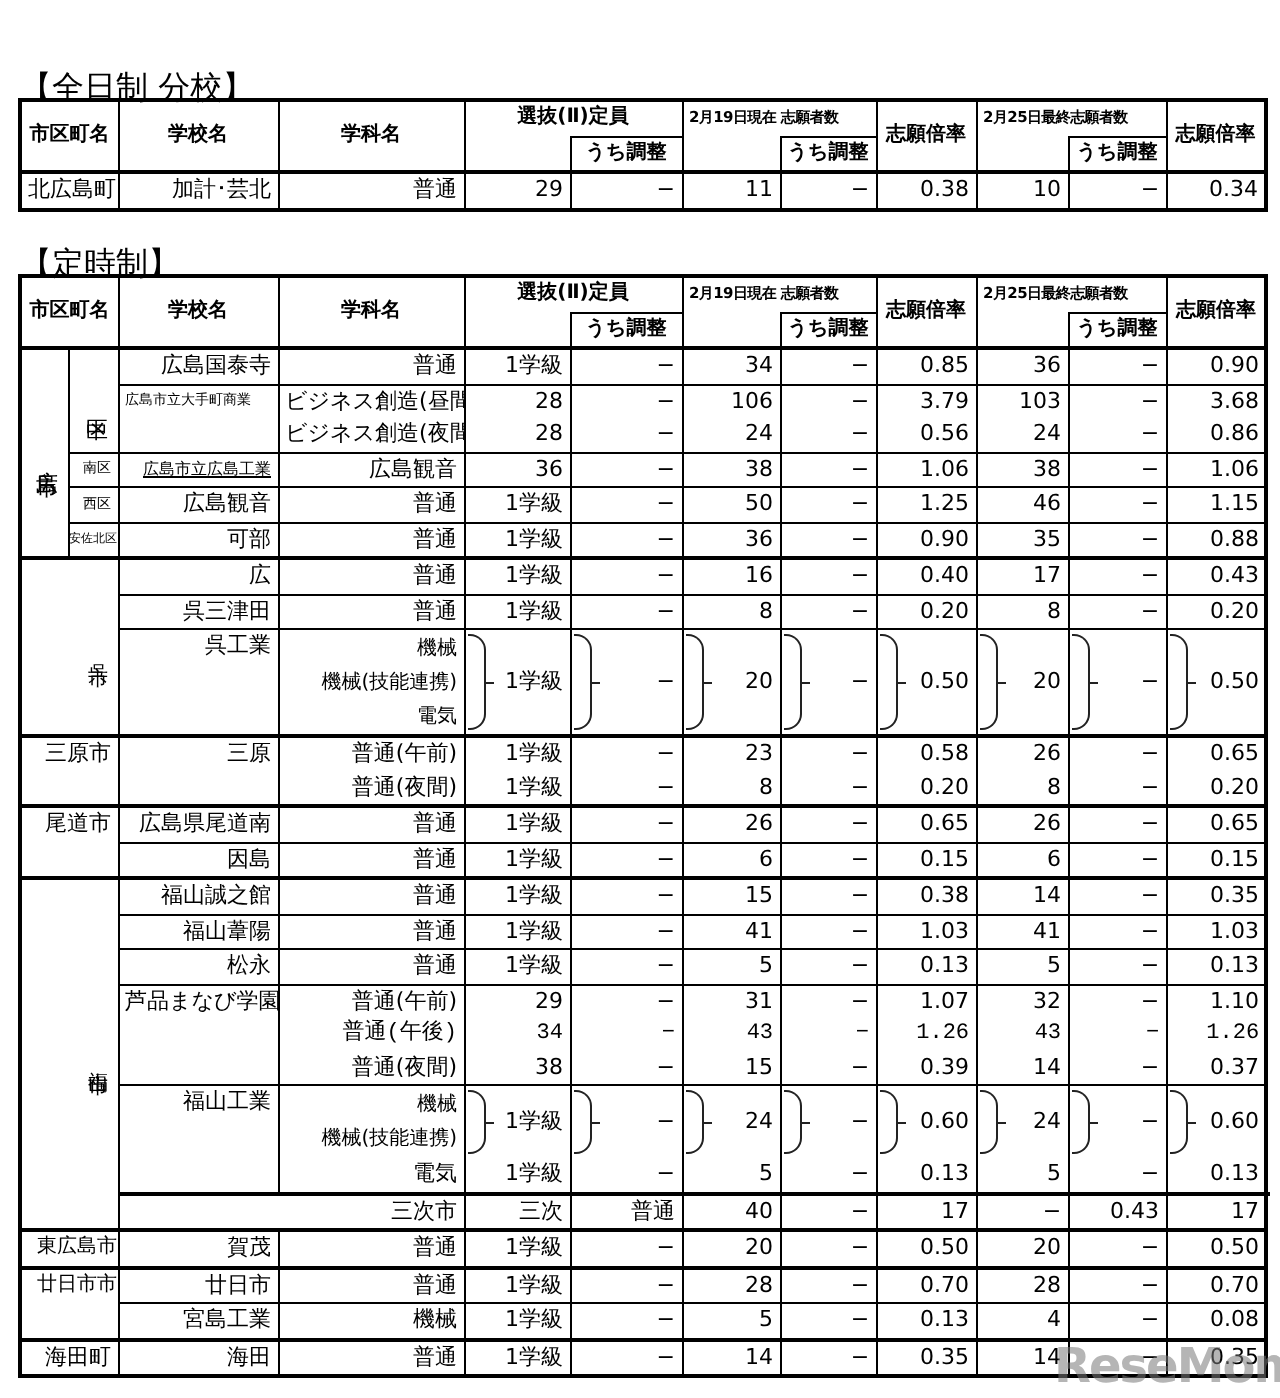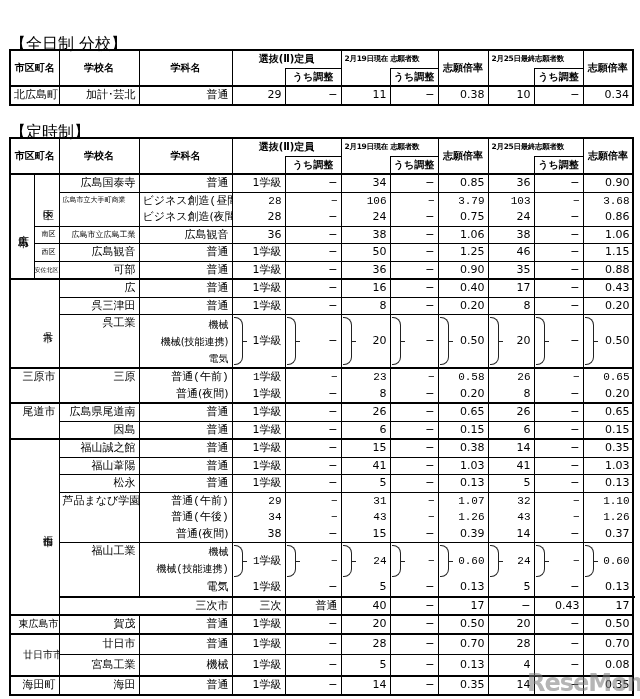--- a/index.html
+++ b/index.html
@@ -8,27 +8,27 @@
   .section-label { position:absolute; left:10px; font-size:16px; line-height:13px; }
   table { position:absolute; left:9px; border-collapse:collapse; table-layout:fixed; }
   td, th { border:1px solid #000; padding:0 3px; font-size:11px; height:16.5px; line-height:16px;
            white-space:nowrap; overflow:hidden; position:relative; }
   th { font-weight:bold; font-size:10px; text-align:center; }
   th.small { font-size:7.5px; letter-spacing:-0.3px; }
   .c { text-align:right; }
   .r { text-align:right; }
   .l { text-align:left; }
   .tiny { font-size:7px; line-height:9px; }
-  .sub { font-size:8px; }
+  .sub { font-size:8px;text-decoration:underline; }
   .thick-top > td { border-top:2.5px solid #000; }
   .outer { border:2px solid #000; }
   .vert { writing-mode:vertical-rl; text-orientation:upright; vertical-align:top; text-align:center;
           letter-spacing:1px; padding-top:2px; }
   td.nob { border-top:none; border-bottom:none;font-family:Liberation Mono, monospace; }
-  td.nobot { border-bottom:none;font-family:Liberation Mono, monospace; }
+  td.nobot { border-bottom:none; }
   td.notop { border-top:none; }
   .brace { position:absolute; left:1px; top:2px; bottom:2px; width:8px;
            border:1.2px solid #222; border-left:none; border-radius:0 8px 8px 0; }
   .brace::after { content:""; position:absolute; right:-5px; top:50%; width:5px; height:1px; background:#222; }
   .watermark { position:absolute; left:527px; top:669px; font-size:24px; font-weight:bold;
                color:rgba(120,120,120,0.55); letter-spacing:-1px; }
 </style>
 </head>
 <body>
 
@@ -146,21 +146,21 @@
     <td class="r nobot">−</td>
     <td class="r nobot">3.68</td>
   </tr>
   <tr>
     <td class="notop"></td>
     <td class="c notop">ビジネス創造(夜間)</td>
     <td class="r notop">28</td>
     <td class="r notop">−</td>
     <td class="r notop">24</td>
     <td class="r notop">−</td>
-    <td class="r notop">0.75</td>
+    <td class="r notop">0.56</td>
     <td class="r notop">24</td>
     <td class="r notop">−</td>
     <td class="r notop">0.86</td>
   </tr>
   <tr>
     <td class="c tiny">南区</td>
     <td class="c sub">広島市立広島工業</td>
     <td class="c">広島観音</td>
     <td class="r">36</td>
     <td class="r">−</td>
@@ -411,21 +411,21 @@
     <td class="r">−</td>
     <td class="r">20</td>
     <td class="r">−</td>
     <td class="r">0.50</td>
     <td class="r">20</td>
     <td class="r">−</td>
     <td class="r">0.50</td>
   </tr>
 
   <tr class="thick-top">
-    <td rowspan="2" colspan="2" class="c" style="vertical-align:top;font-size:10px;padding:12px">廿日市市</td>
+    <td rowspan="2" colspan="2" class="c" style="vertical-align:top;font-size:10px;padding:0">廿日市市</td>
     <td class="c">廿日市</td>
     <td class="c">普通</td>
     <td class="r">1学級</td>
     <td class="r">−</td>
     <td class="r">28</td>
     <td class="r">−</td>
     <td class="r">0.70</td>
     <td class="r">28</td>
     <td class="r">−</td>
     <td class="r">0.70</td>

